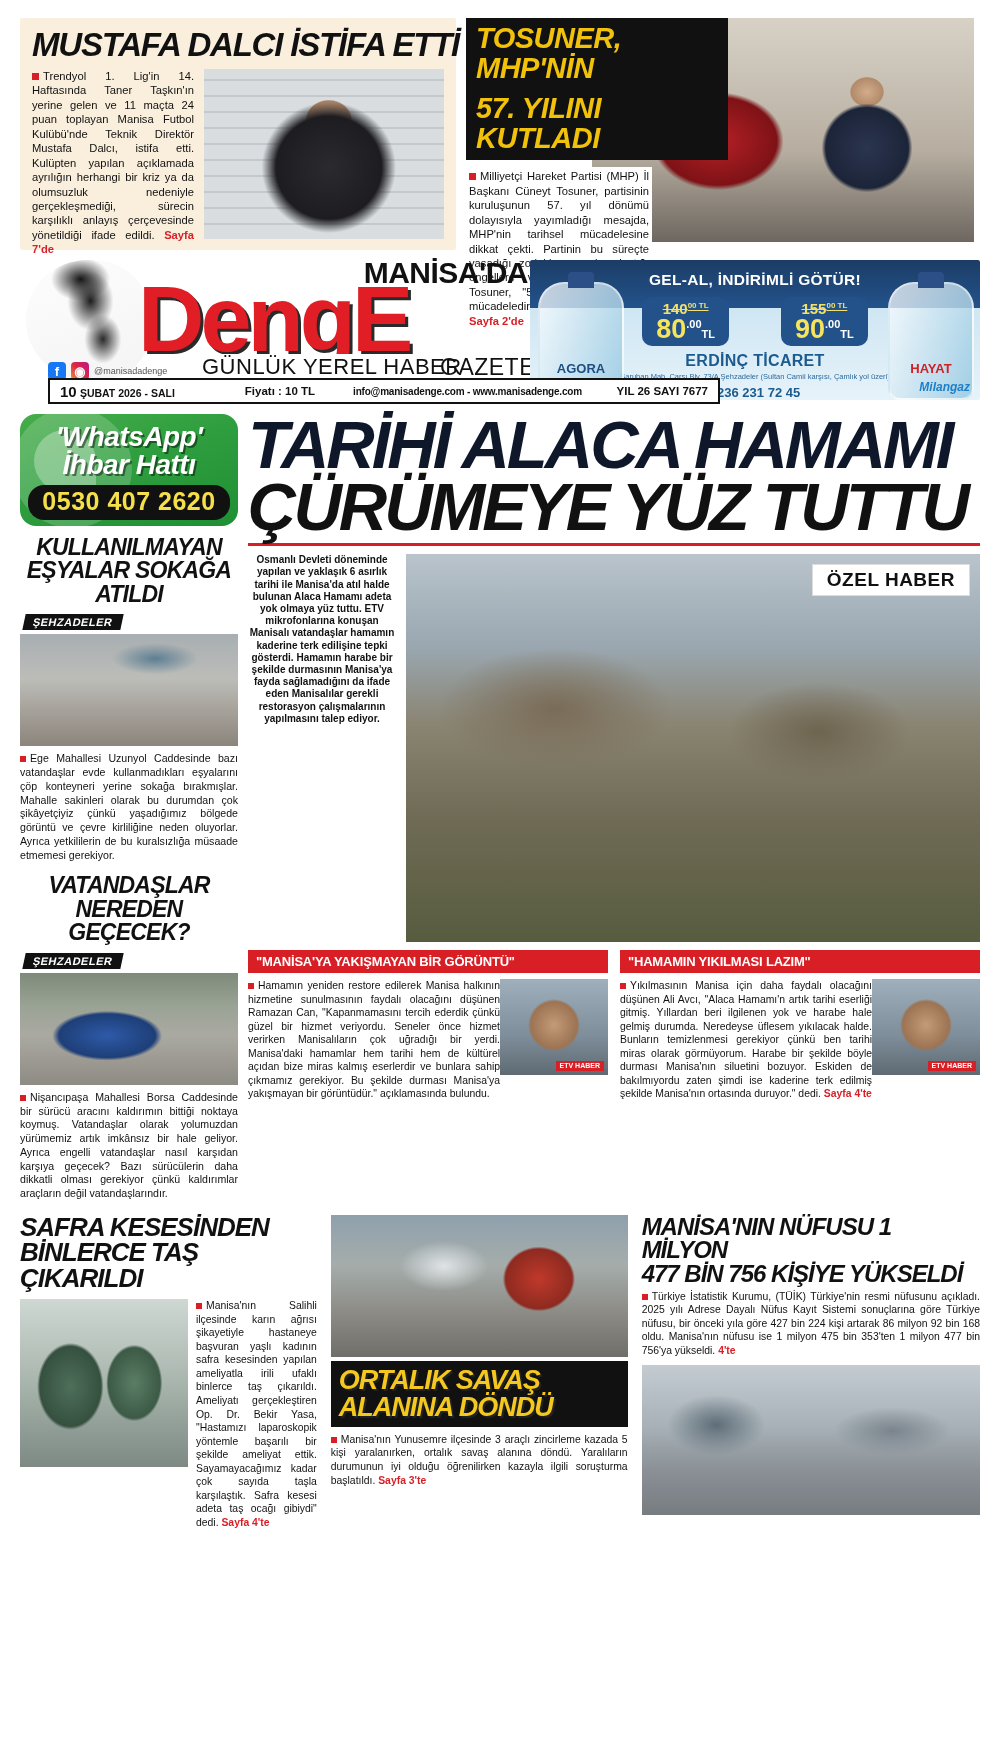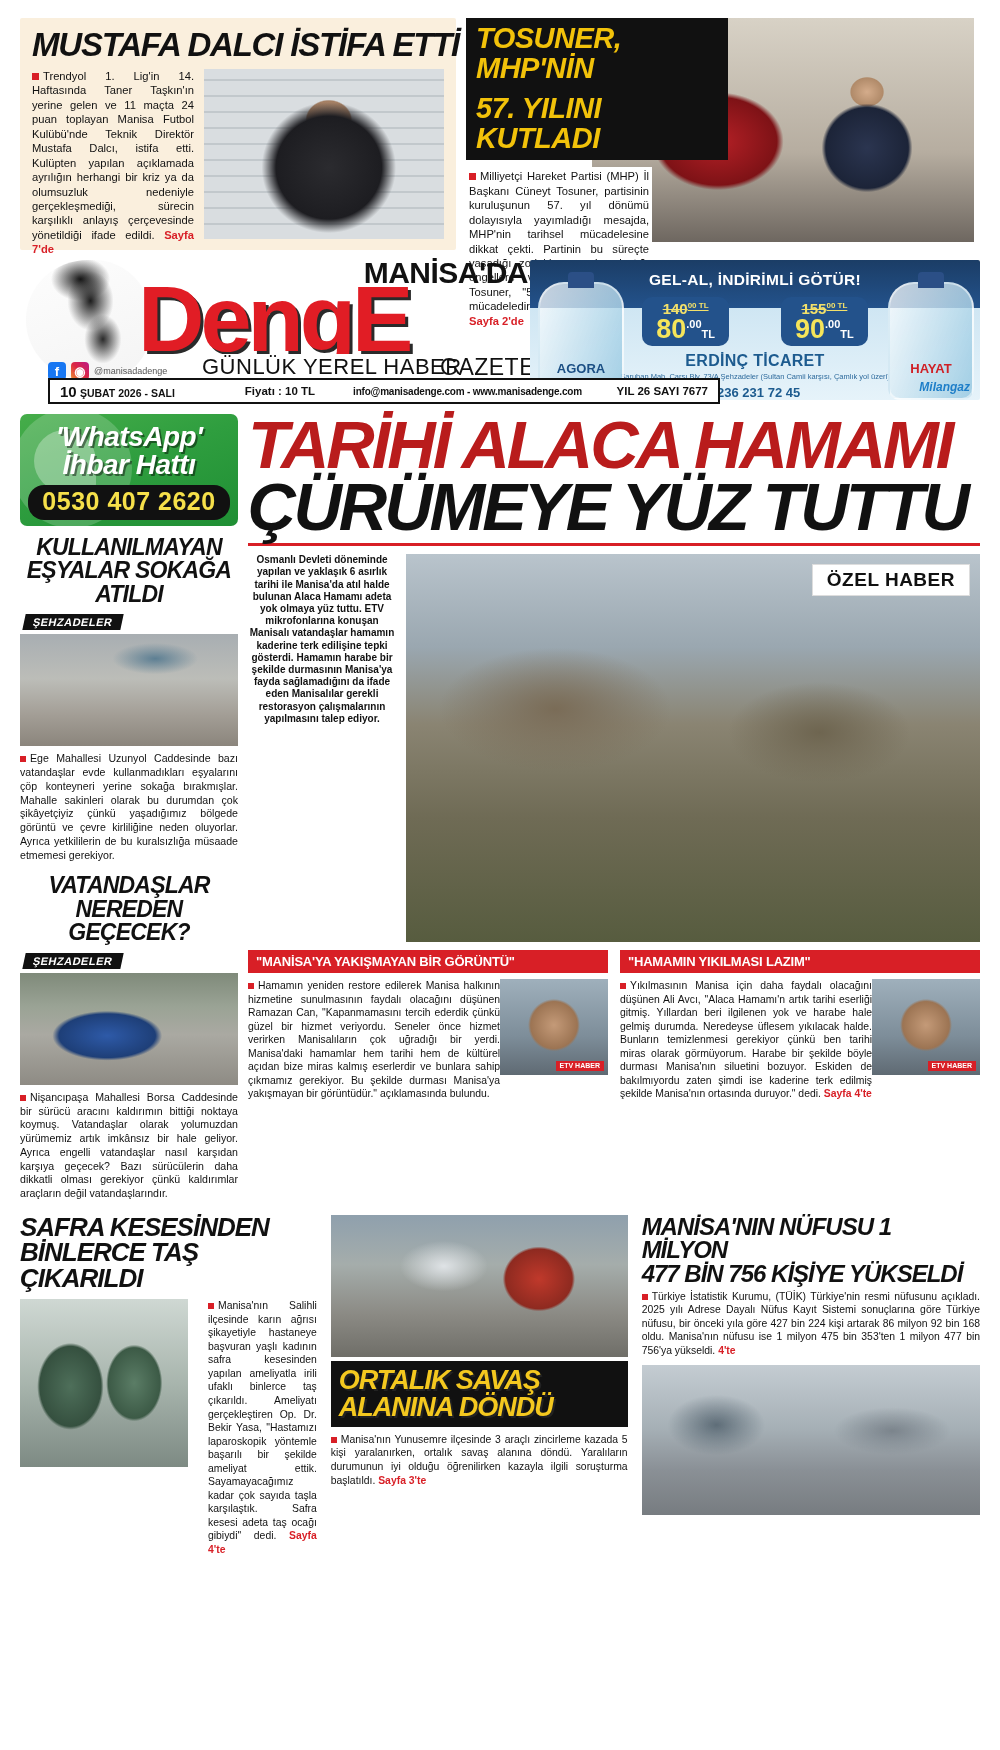--- a/index.html
+++ b/index.html
@@ -161,21 +161,21 @@
   .jug .lbl { position: absolute; bottom: 22px; left: 0; right: 0; text-align: center; font-size: 13px; font-weight: 700; }
   .jug.l .lbl { color: #1b4f84; }
   .jug.r .lbl { color: #cf2026; }
 
   
   .mainwrap { display: flex; gap: 10px; margin-top: 6px; }
   .colleft { width: 218px; flex-shrink: 0; }
   .colmain { flex: 1; }
 
   .whatsapp-box {
-    height: 112px; border-radius: 7px; position: relative; overflow: hidden;
+    height: 112px; border-radius: 16px; position: relative; overflow: hidden;
     background: linear-gradient(160deg, #46ad4a 0%, #2f9e3f 45%, #1f8f34 100%);
   }
   .wa-ghost { position: absolute; left: -8px; top: -6px; width: 120px; height: 120px; border-radius: 50%;
               background: rgba(255,255,255,0.18); }
   .wa-ghost::after { content: ""; position: absolute; left: 22px; top: 22px; width: 62px; height: 62px;
               border-radius: 50% 50% 8px 50%; background: rgba(255,255,255,0.30); }
   .wa-l1 { position: relative; text-align: center; color: #fff; font-weight: 700; font-size: 28px; letter-spacing: -0.5px;
            padding-top: 7px; text-shadow: 2px 2px 0 rgba(0,0,0,.45); font-style: italic; }
   .wa-l2 { position: relative; text-align: center; color: #fff; font-weight: 700; font-size: 28px; letter-spacing: -0.5px;
            margin-top: -4px; text-shadow: 2px 2px 0 rgba(0,0,0,.45); font-style: italic; }
@@ -186,21 +186,21 @@
                letter-spacing: -0.8px; color: #111; margin: 10px 0 6px 0; text-transform: uppercase; }
   .tag { display: inline-block; background: #111; color: #fff; font-size: 11px; font-weight: 700; padding: 2px 9px;
          transform: skewX(-12deg); letter-spacing: 0.5px; }
   .tagwrap { margin: 0 0 4px 4px; }
   .side-photo { width: 100%; height: 112px; }
   .side-text { font-size: 10.6px; line-height: 1.3; text-align: justify; margin-top: 6px; }
   .side-text .sq { display: inline-block; width: 6px; height: 6px; background: #d81f26; margin-right: 4px; }
 
   .main-h1 {
     font-size: 67px; font-weight: 700; font-style: italic; letter-spacing: -3px; line-height: 0.92;
-    color: #b91c1c; text-transform: uppercase; white-space: nowrap;
+    color: #0f172a; text-transform: uppercase; white-space: nowrap;
   }
   .main-h2 {
     font-size: 67px; font-weight: 700; font-style: italic; letter-spacing: -3px; line-height: 0.92;
     color: #111; text-transform: uppercase; white-space: nowrap;
   }
   .redrule { height: 3px; background: #d81f26; margin: 6px 0 8px 0; }
 
   .lead-row { display: flex; gap: 10px; }
   .lead-text { width: 148px; font-size: 10px; font-weight: 700; line-height: 1.22; text-align: center; color: #111; }
   .lead-photo { flex: 1; height: 388px; position: relative; }
@@ -224,21 +224,21 @@
   
   .bottom { display: flex; gap: 14px; margin-top: 14px; }
   .bcol { }
   .bcol.a { width: 300px; }
   .bcol.b { width: 300px; }
   .bcol.c { width: 342px; }
 
   .b-head { font-weight: 700; font-style: italic; font-size: 26px; line-height: 0.98; letter-spacing: -1px;
             color: #111; text-transform: uppercase; }
   .b-head.sm { font-size: 24px; }
-  .b-body { display: flex; gap: 20px; margin-top: 8px; }
+  .b-body { display: flex; gap: 8px; margin-top: 8px; }
   .b-photo { flex-shrink: 0; }
   .b-text { font-size: 10.4px; line-height: 1.3; text-align: justify; }
   .b-text .sq { display: inline-block; width: 6px; height: 6px; background: #d81f26; margin-right: 4px; }
   .b-text .pg { color: #d81f26; font-weight: 700; }
 
   .yellow-head { color: #f4c81f; font-weight: 700; font-style: italic; font-size: 27px; line-height: 1.0;
                  letter-spacing: -1px; text-transform: uppercase; text-shadow: 2px 2px 0 #222; }
 </style>
 </head>
 <body>

